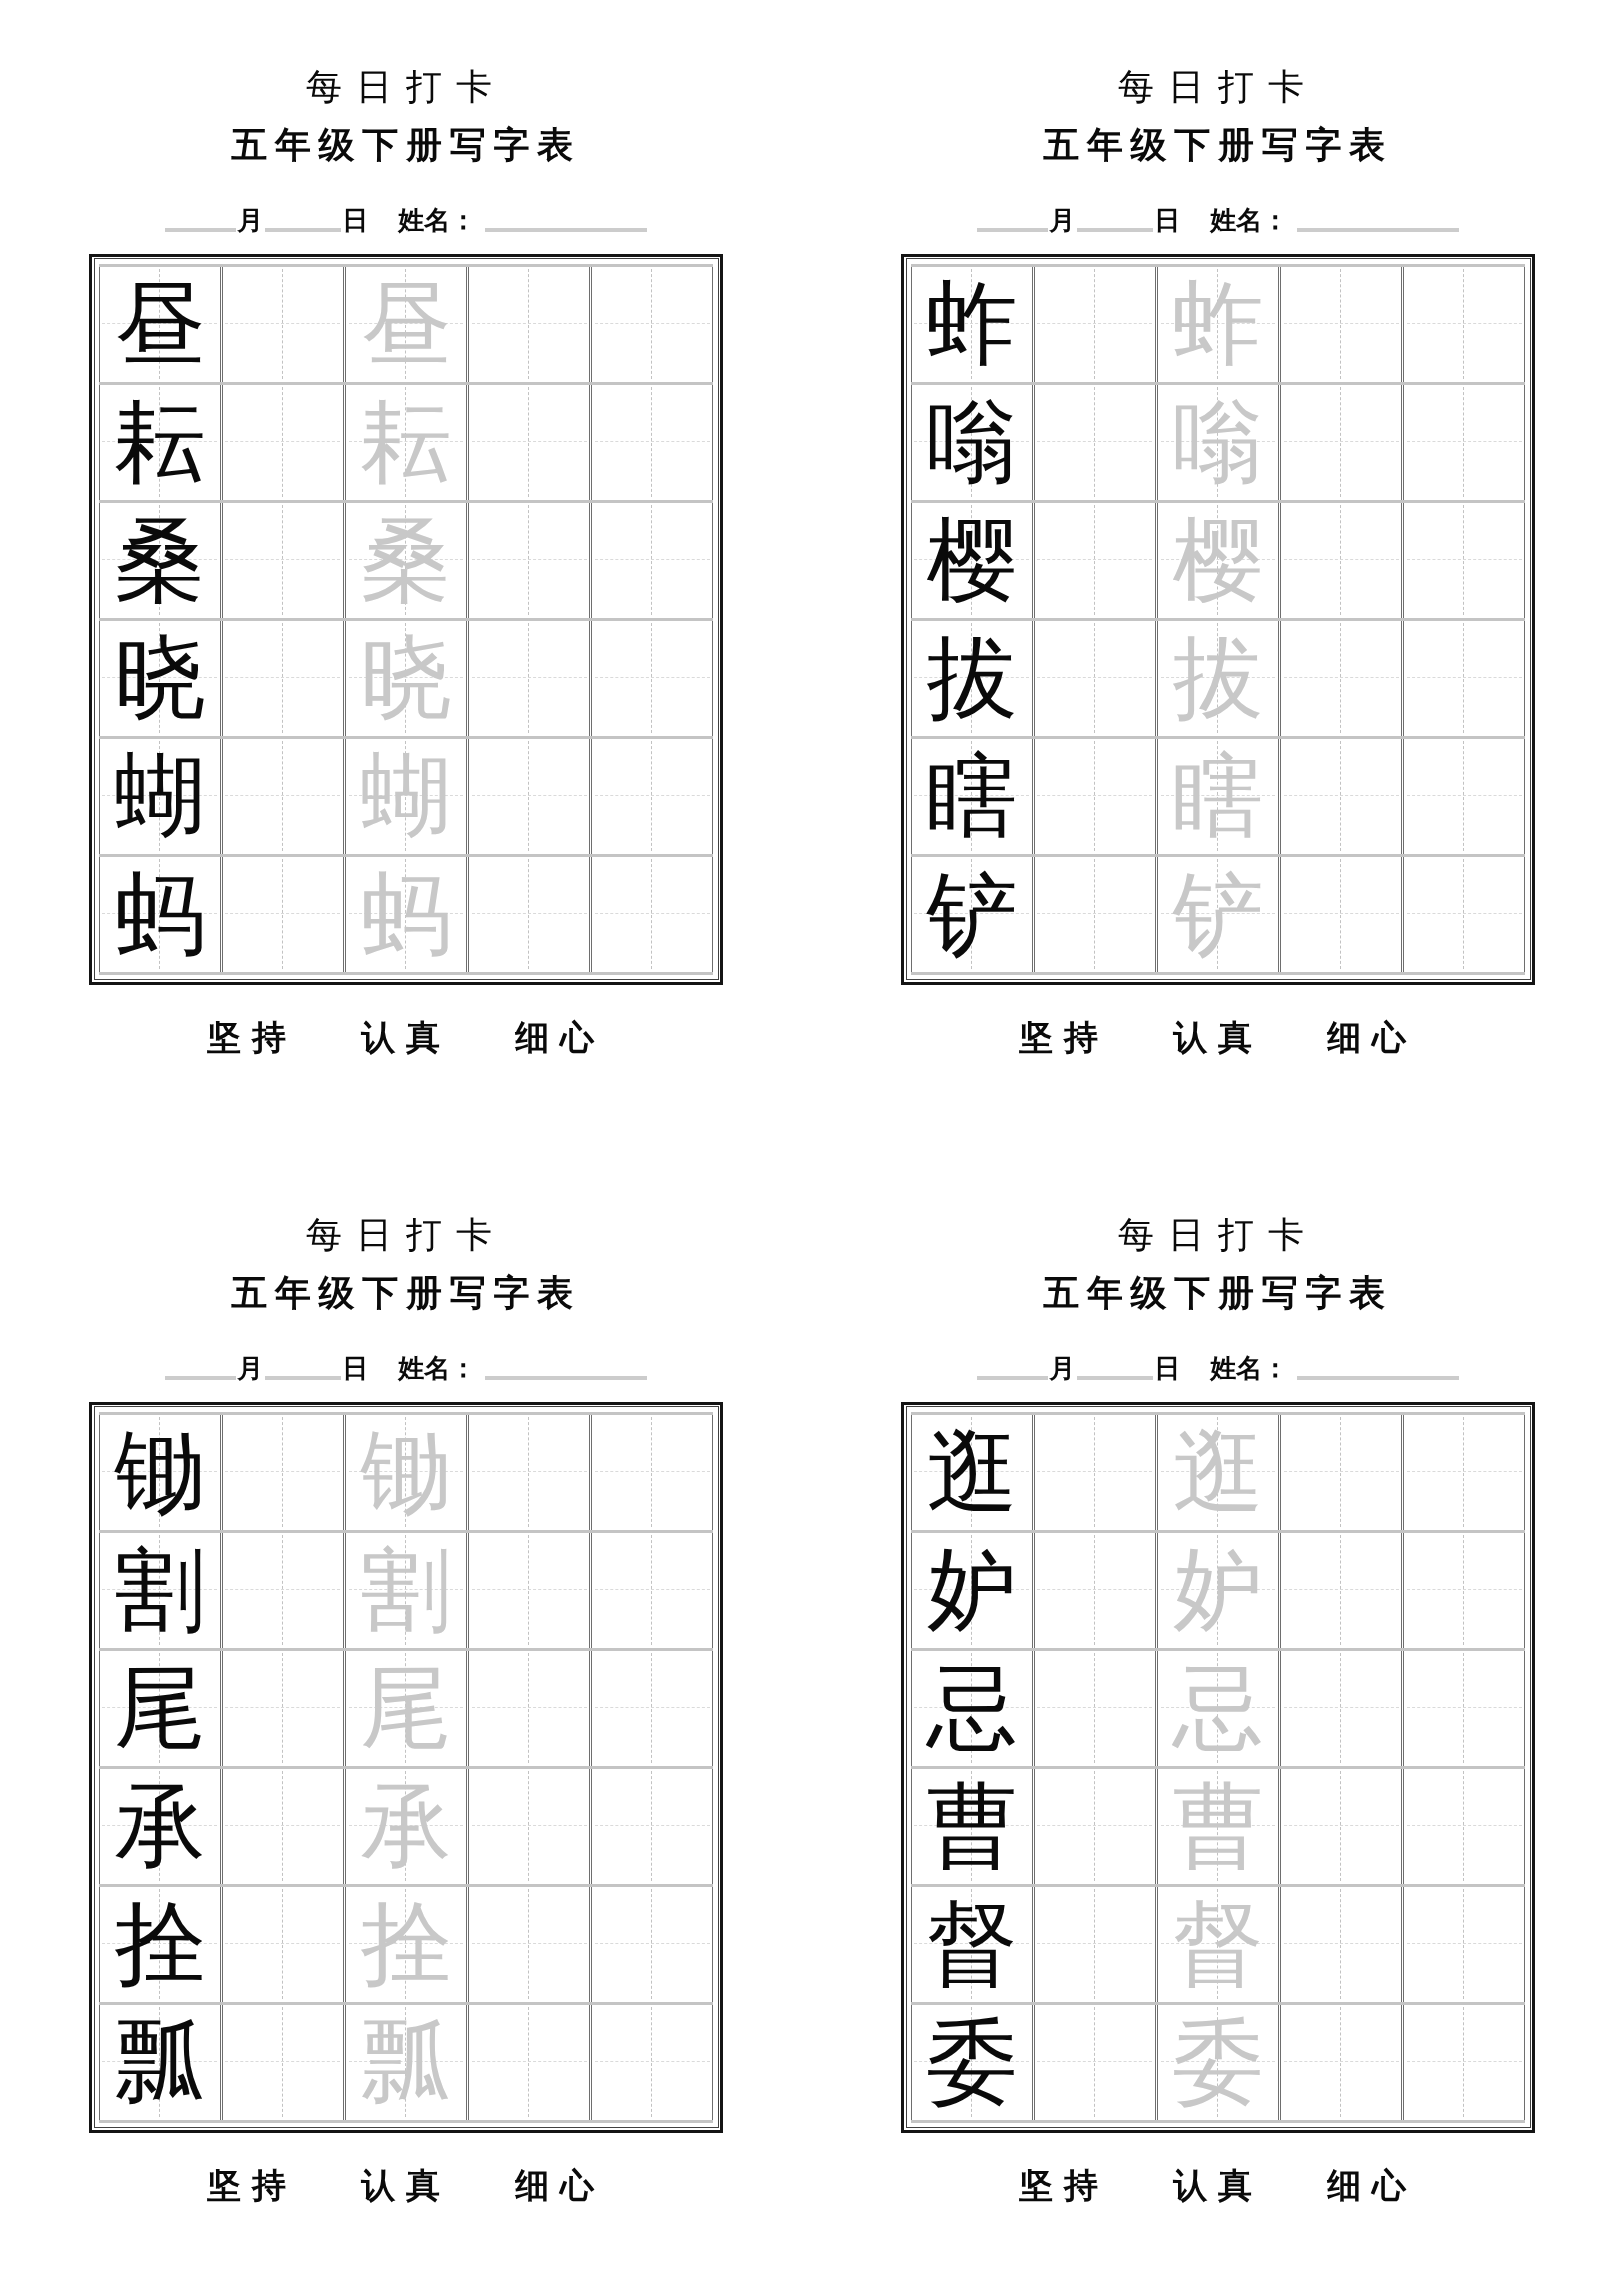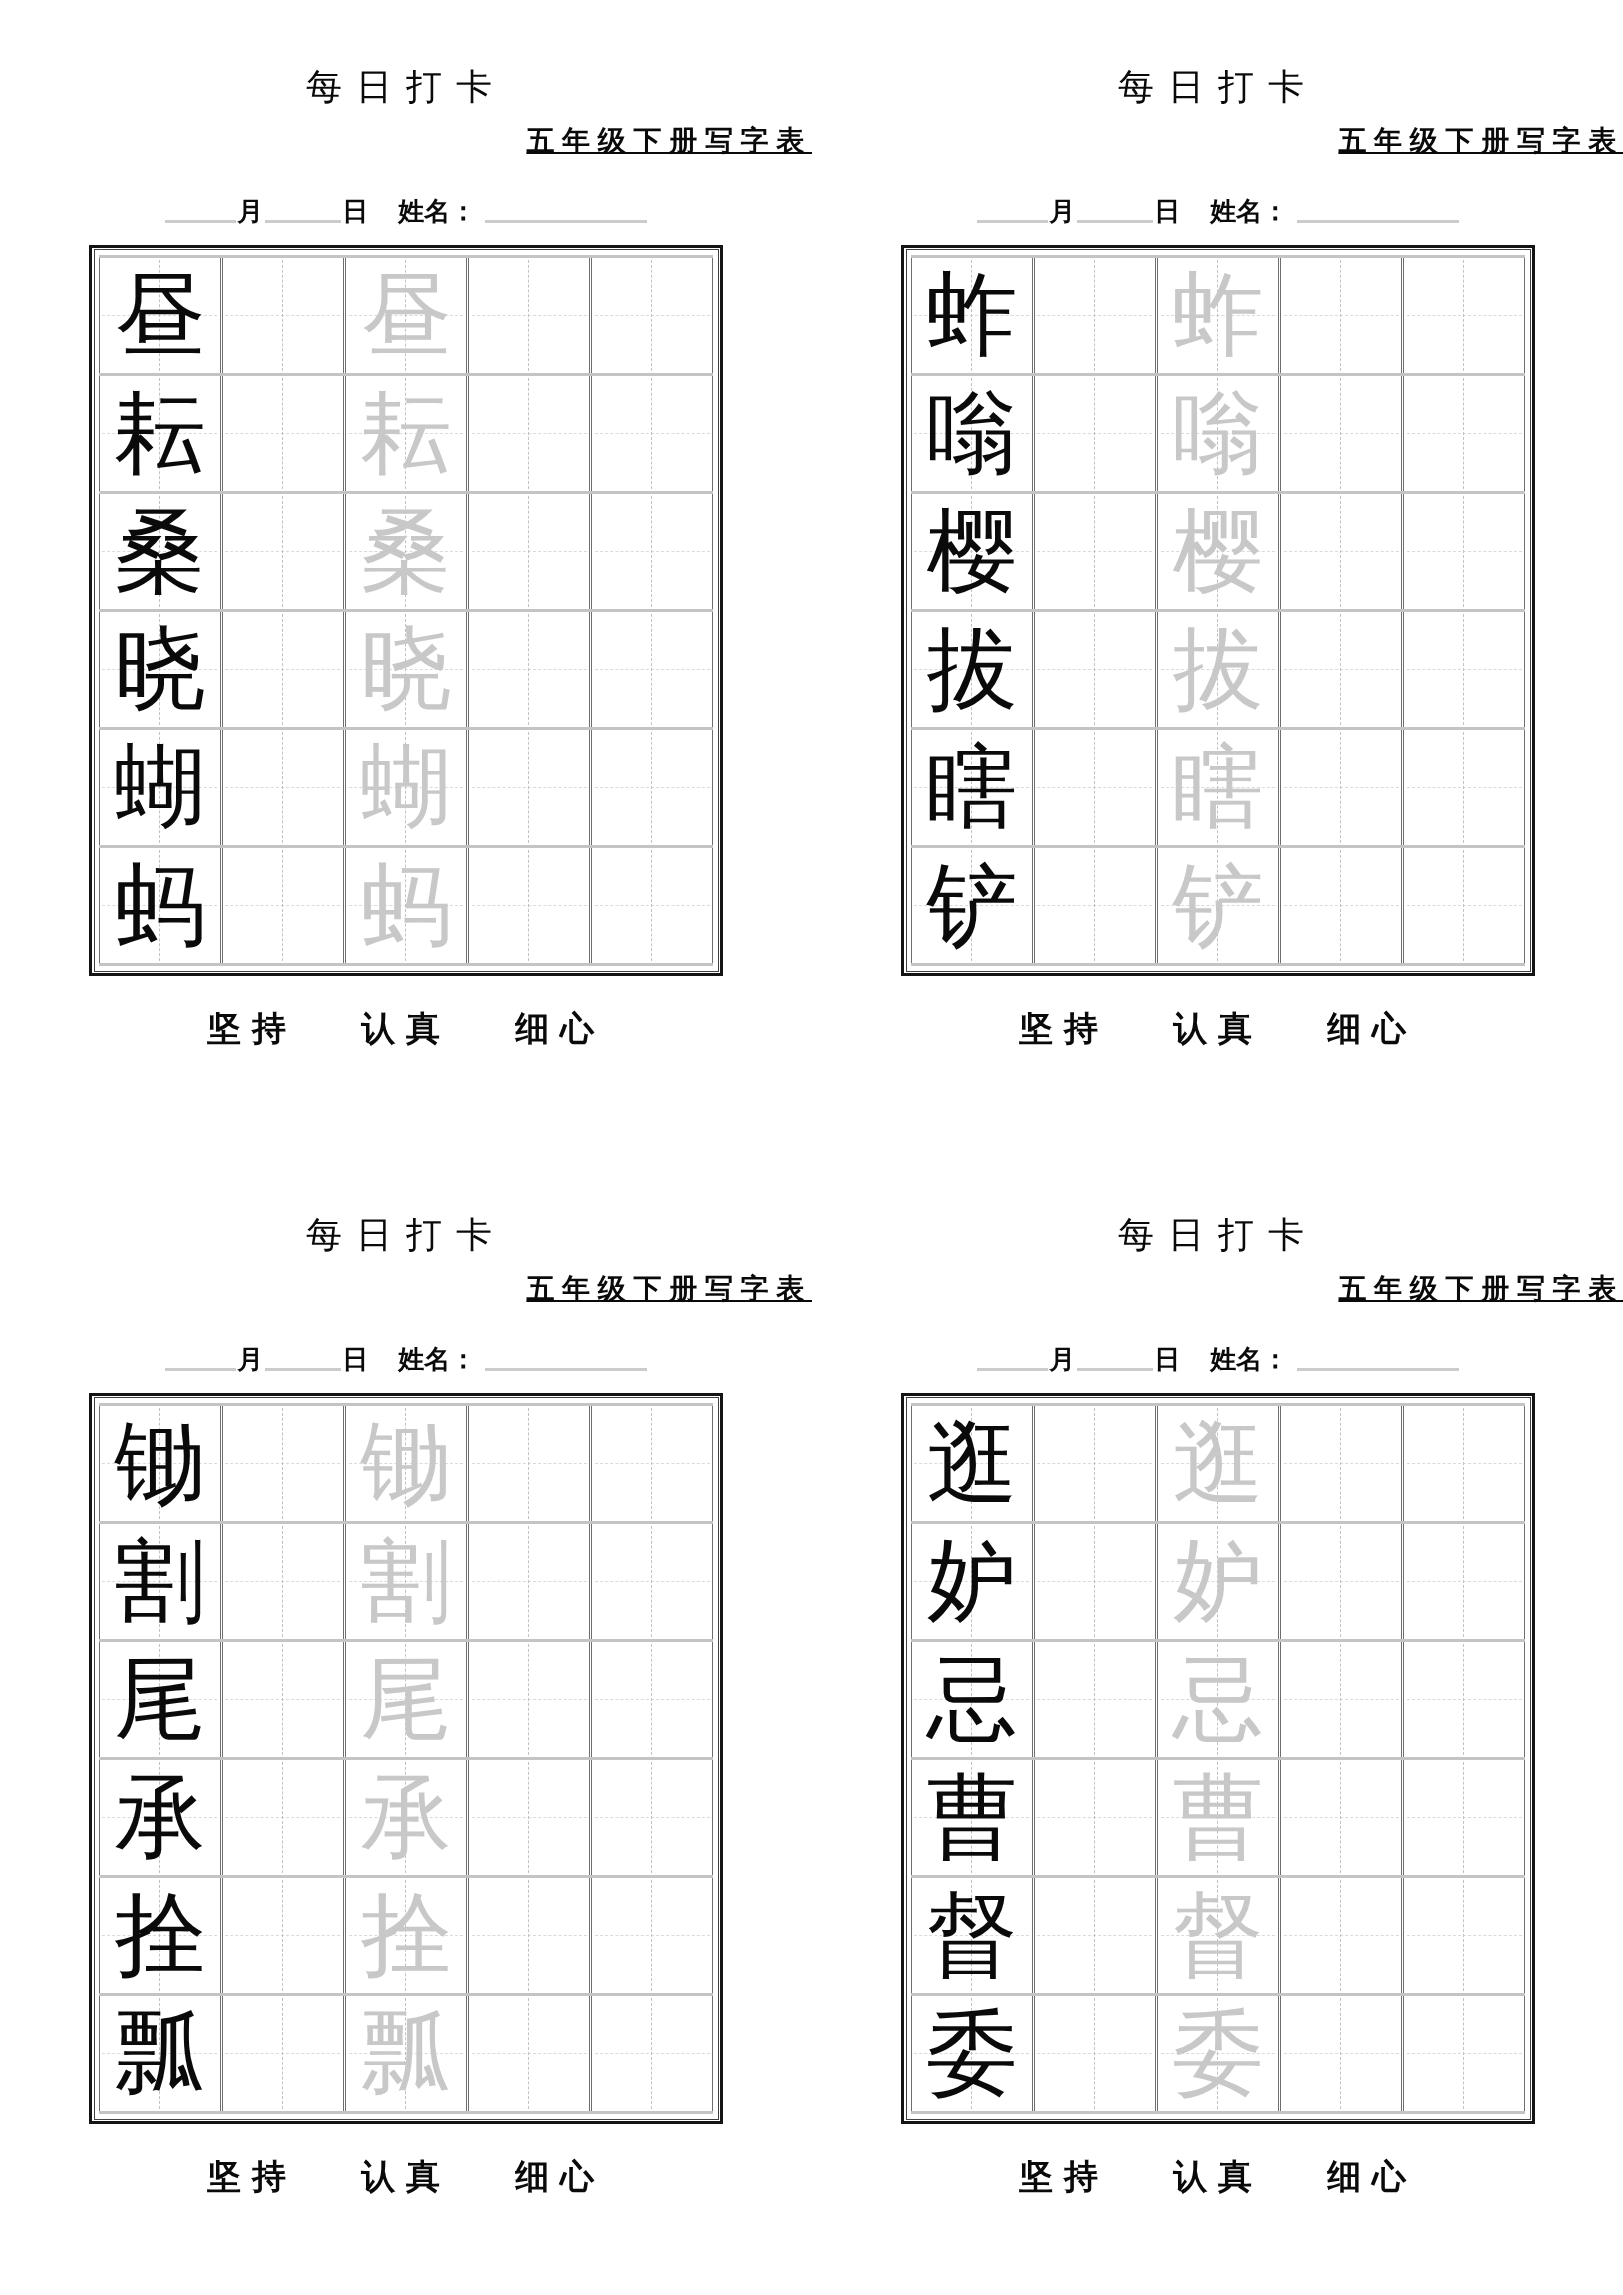--- a/index.html
+++ b/index.html
@@ -11,24 +11,23 @@
     font-family:"Liberation Serif","DejaVu Serif",serif;
     color:#0a0a0a;
   }
   .quadrant{width:812px;height:1148px;overflow:hidden;}
   .q-title{
     margin-top:68px;text-align:center;
     font-size:36px;font-weight:normal;letter-spacing:14px;line-height:1.1;
     white-space:nowrap;
   }
   .q-subtitle{
-    margin-top:18.5px;text-align:right;
-    font-size:28px;font-weight:bold;letter-spacing:7.7px;line-height:1.1;
+    margin-top:18.5px;text-align:center;
+    font-size:36px;font-weight:bold;letter-spacing:7.7px;line-height:1.1;
     white-space:nowrap;
-    text-decoration:underline;
   }
   .date-line{
     margin-top:36px;height:32px;
     display:flex;justify-content:center;align-items:flex-end;
     font-size:26px;font-weight:600;line-height:1;
   }
   .date-label{padding:0 1.5px;}
   .name-label{margin-left:27px;}
   .blank-line{height:3.9px;background:#cccccc;margin-bottom:1.5px;}
   .bl-1{width:71px;}

